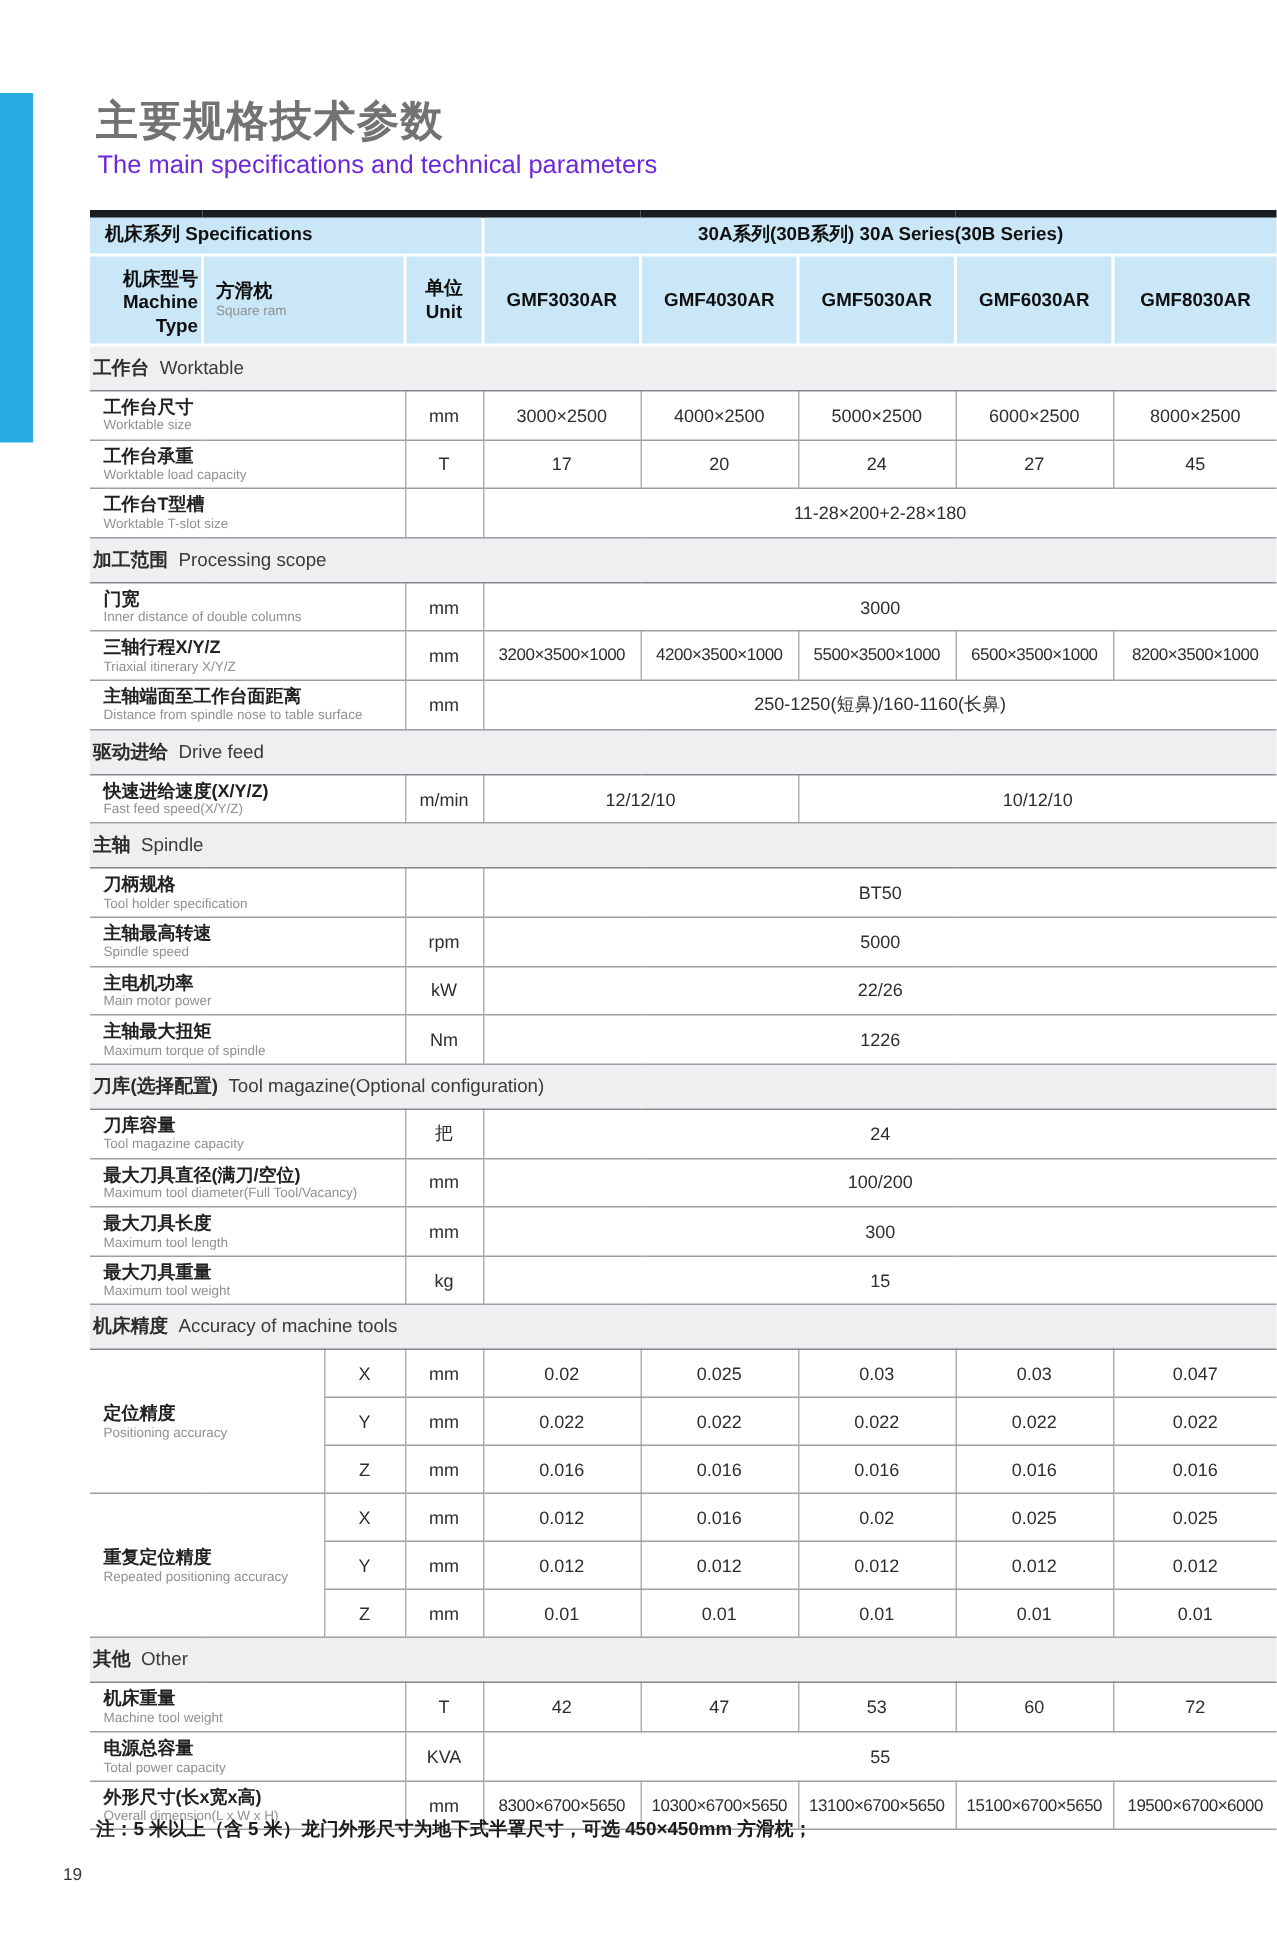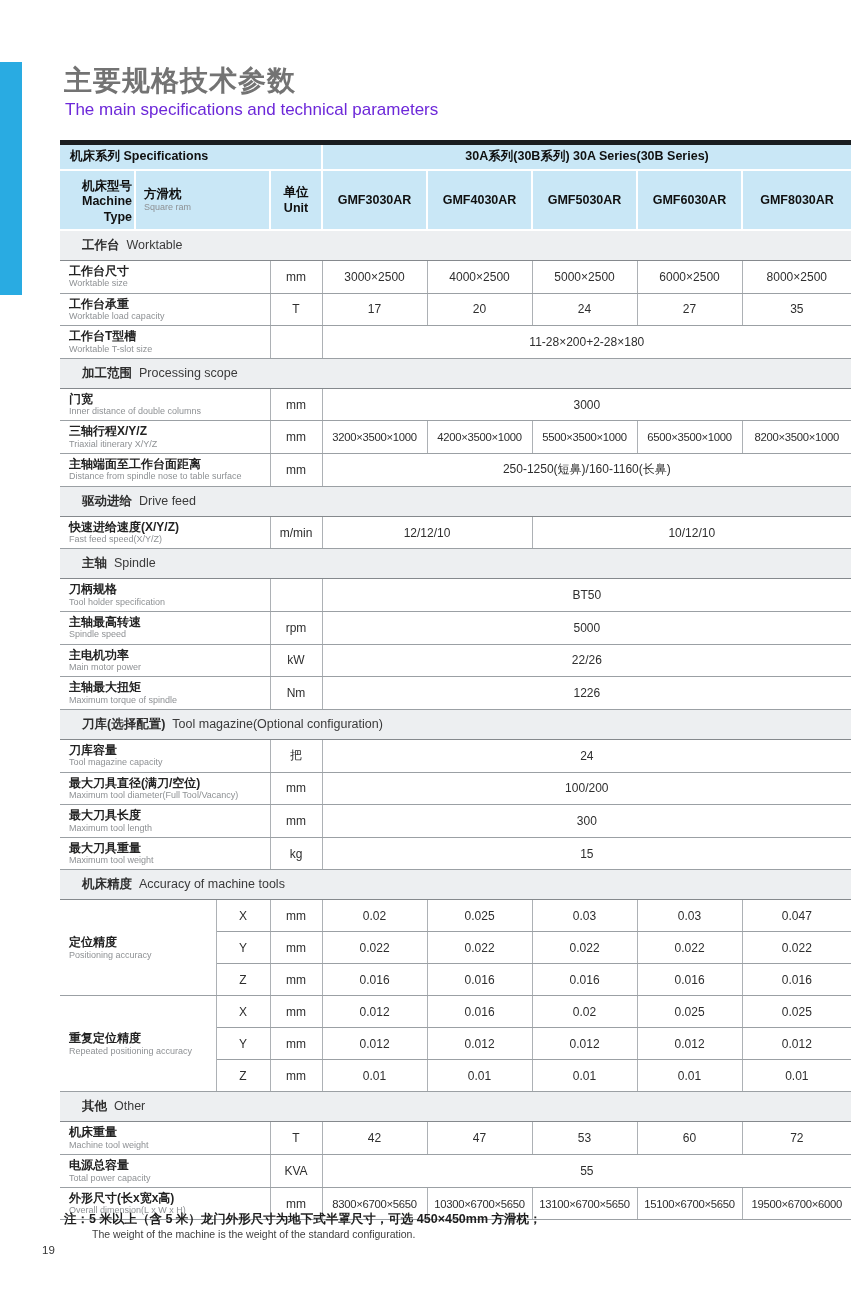--- a/index.html
+++ b/index.html
@@ -30,21 +30,21 @@
   .series-value { text-align:center; }
   tr.header2 .header-cell { height:57px; }
   .machine-type-cell { text-align:right; padding:8px 2px 4px 8px; line-height:1.25; }
   .ram-cell { text-align:left; padding:4px 2px 4px 8px; line-height:1.25; }
   .ram-en { font-size:9px; color:#8d9093; font-weight:normal; }
   .unit-header { text-align:center; line-height:1.3; }
   .model-cell { text-align:center;margin-left:28px; }
 
   
   .band-cell {
-    background:#edeff1; height:30px; padding-left:22px;
+    background:#edeff1; height:30px; padding-left:2px;
     font-size:12.5px; color:#2d2d2d; font-weight:bold;
     border-top:1px solid #90959a; border-bottom:1px solid #85898d;
   }
   .band-en { font-weight:normal; margin-left:7px; color:#3a3a3a; }
 
   
   .cell {
     height:32px;
     border:1px solid;
     border-color:#9ba0a4 #adb1b5;
@@ -127,21 +127,21 @@
       <tr>
         <td class="cell label-cell" colspan="3">
           <div class="label-cn">工作台承重</div>
           <div class="label-en">Worktable load capacity</div>
         </td>
         <td class="cell unit-cell">T</td>
         <td class="cell value-cell">17</td>
         <td class="cell value-cell">20</td>
         <td class="cell value-cell">24</td>
         <td class="cell value-cell">27</td>
-        <td class="cell value-cell">35</td>
+        <td class="cell value-cell">45</td>
       </tr>
       <tr>
         <td class="cell label-cell" colspan="3">
           <div class="label-cn">工作台T型槽</div>
           <div class="label-en">Worktable T-slot size</div>
         </td>
         <td class="cell unit-cell"></td>
         <td class="cell value-cell" colspan="5">11-28×200+2-28×180</td>
       </tr>
       <tr>
@@ -355,16 +355,15 @@
         <td class="cell value-cell">10300×6700×5650</td>
         <td class="cell value-cell">13100×6700×5650</td>
         <td class="cell value-cell">15100×6700×5650</td>
         <td class="cell value-cell">19500×6700×6000</td>
       </tr>
     </tbody>
 </table>
 
 <div class="notes">
   <div class="note-cn">注：5 米以上（含 5 米）龙门外形尺寸为地下式半罩尺寸，可选 450×450mm 方滑枕；</div>
-  <div class="note-en note-en2">The weight of the machine is the weight of the standard configuration.</div>
 </div>
 
 <div class="page-num">19</div>
 
 </body></html>

